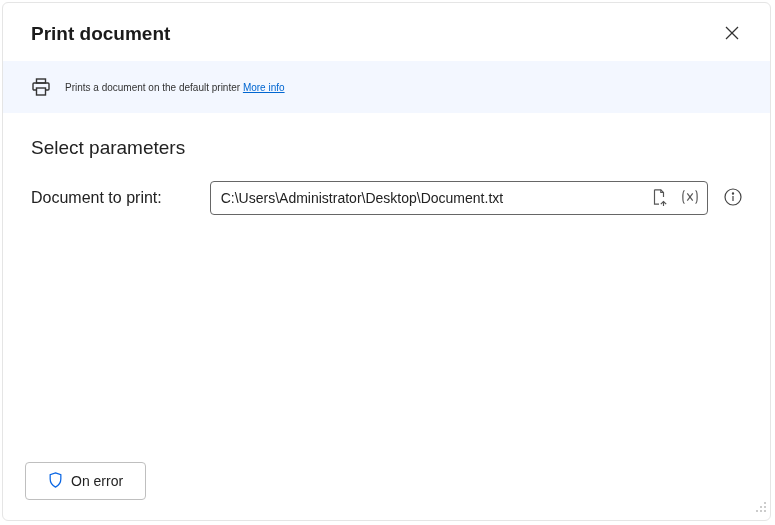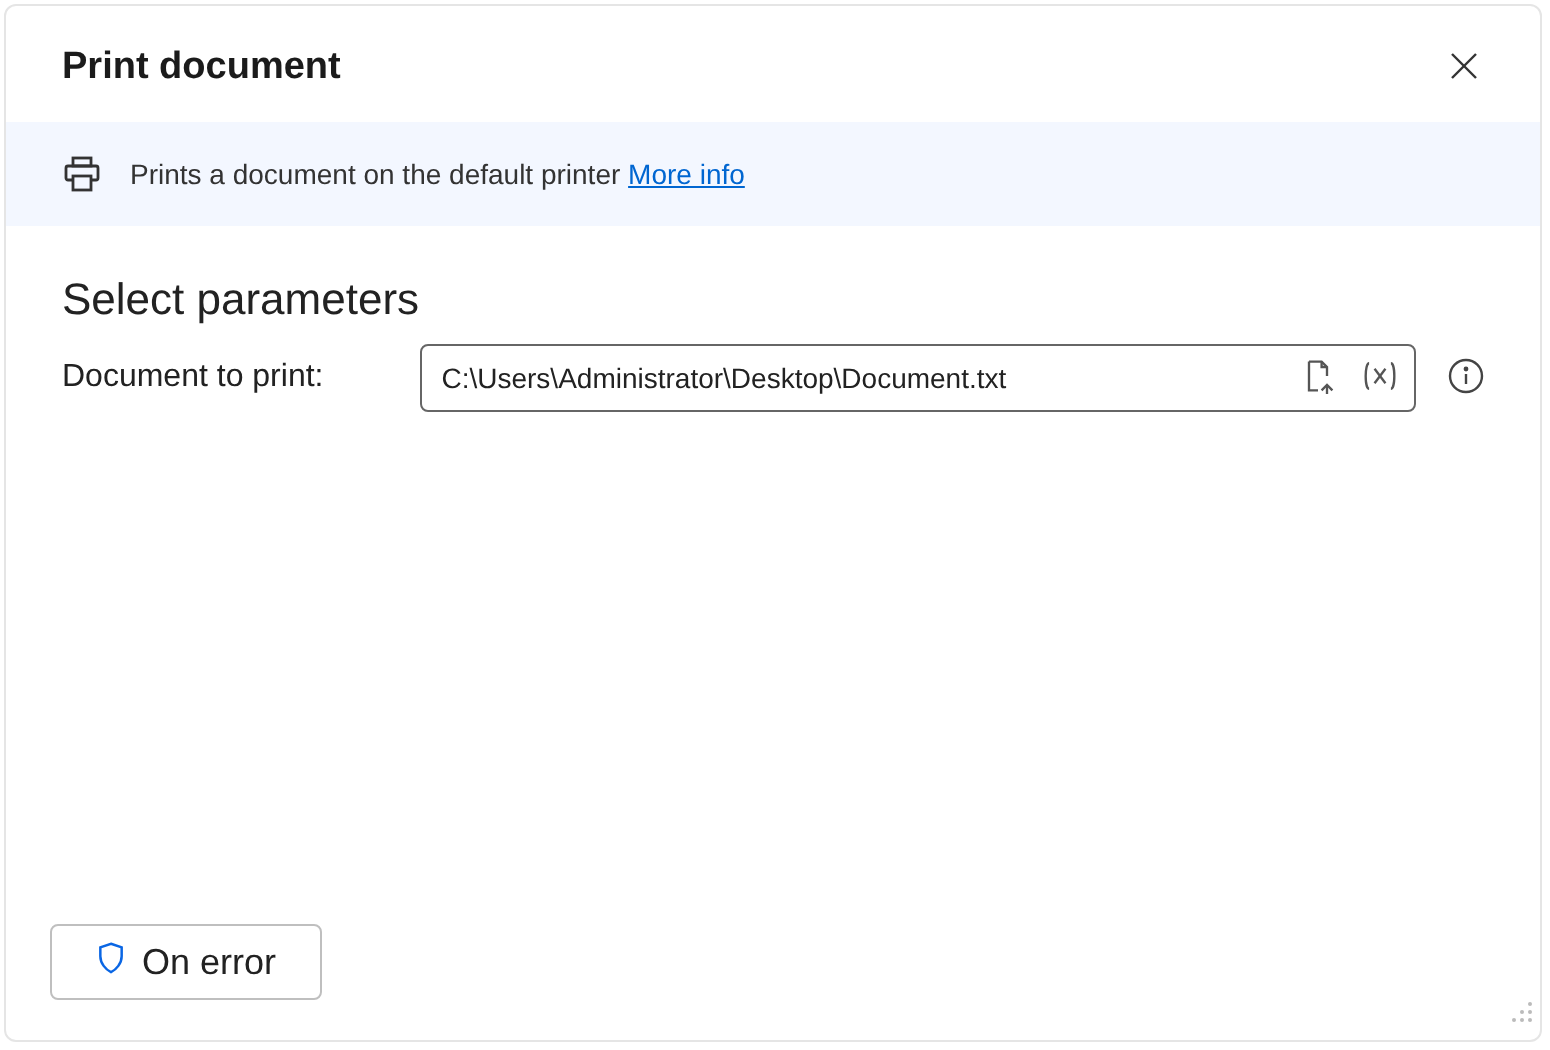--- a/index.html
+++ b/index.html
@@ -49,37 +49,37 @@
       display: flex;
       align-items: center;
       gap: 14px;
     }
     .print-icon {
       width: 20px;
       height: 20px;
       flex-shrink: 0;
     }
     .info-text {
-      font-size: 14px;
+      font-size: 10px;
       color: #333;
     }
     .more-link {
       color: #0066d1;
       text-decoration: underline;
       cursor: pointer;
     }
     .content {
       padding: 24px 28px;
       flex: 1;
     }
     .section-title {
-      font-size: 22px;
+      font-size: 19px;
       font-weight: 400;
       color: #222;
-      margin-bottom: 9px;
+      margin-bottom: 22px;
     }
     .param-row {
       display: flex;
       align-items: center;
       gap: 12px;
     }
     .param-label {
       font-size: 16px;
       color: #222;
       white-space: nowrap;
@@ -129,21 +129,21 @@
       display: flex;
       align-items: center;
       padding: 14px 22px 20px 22px;
       gap: 10px;
     }
     .spacer { flex: 1; }
     .btn {
       height: 38px;
       padding: 0 22px;
       border-radius: 4px;
-      font-size: 18px;
+      font-size: 14px;
       font-family: inherit;
       cursor: pointer;
       display: inline-flex;
       align-items: center;
       gap: 8px;
       justify-content: center;
     }
     .btn-secondary {
       background: #fff;
       border: 1px solid #bfbfbf;

